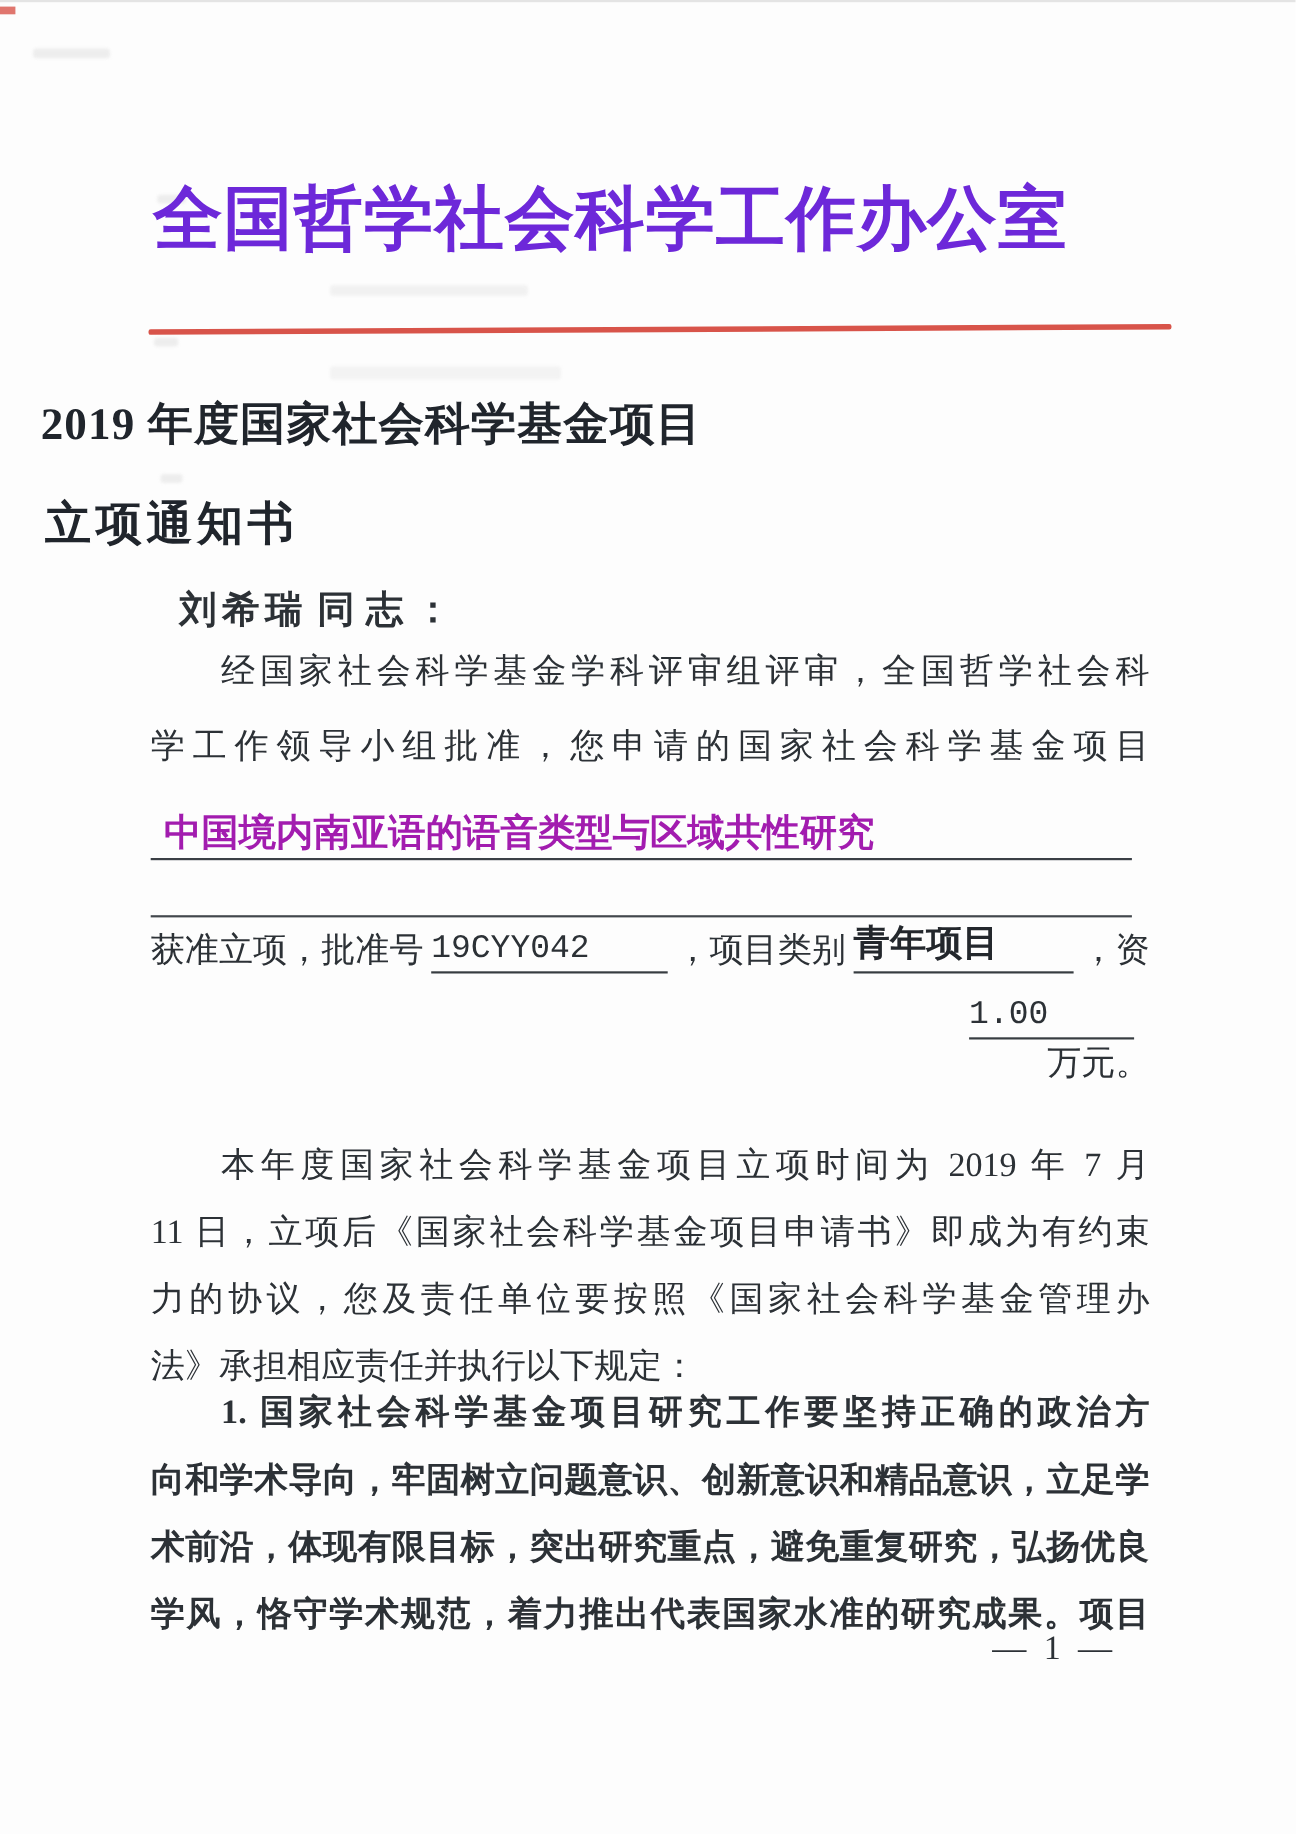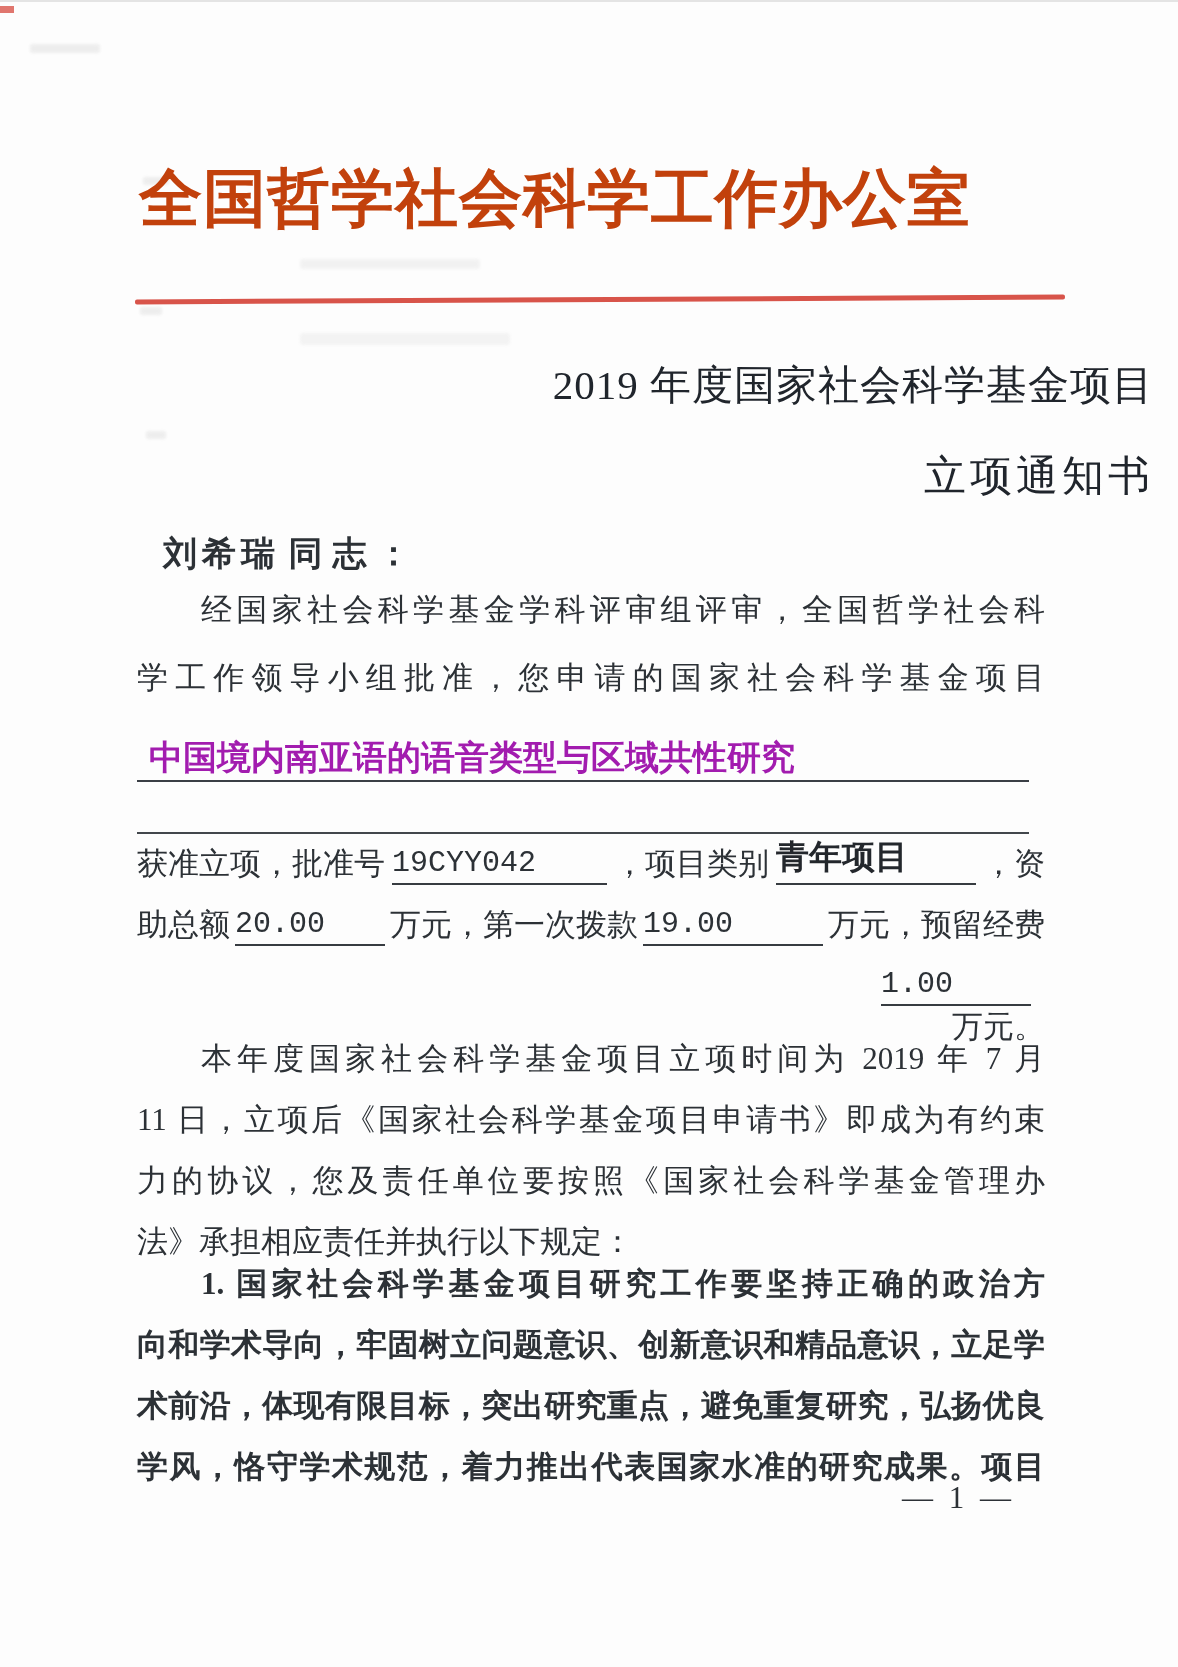--- a/index.html
+++ b/index.html
@@ -21,29 +21,29 @@
   .sm2 { left: 143px; top: 177px; width: 26px; height: 8px; }
   .sm3 { left: 140px; top: 307px; width: 22px; height: 8px; }
   .sm4 { left: 146px; top: 431px; width: 20px; height: 8px; }
   .sm5 { left: 300px; top: 259px; width: 180px; height: 10px; opacity: .5; }
   .sm6 { left: 300px; top: 333px; width: 210px; height: 12px; opacity: .45; }
 
   
   .letterhead {
     position: absolute; left: 0; top: 156px; width: 1110px;
     text-align: center; font-weight: bold; font-size: 63px;
-    letter-spacing: 1px; color: #c2410c; white-space: nowrap;
+    letter-spacing: 1px; color: #6d28d9; white-space: nowrap;
   }
   .red-rule {
     position: absolute; left: 135px; top: 297px; width: 930px; height: 5px;
     background: #d8544a; transform: rotate(-0.3deg); border-radius: 2px;
   }
 
   
-  .doc-title { position: absolute; left: 24px; width: 1130px; text-align: right; font-weight: normal; color: #20252c; white-space: nowrap; }
+  .doc-title { position: absolute; left: 37px; width: 1130px; text-align: left; font-weight: bold; color: #20252c; white-space: nowrap; }
   .doc-title.t1 { top: 358px; font-size: 41px; letter-spacing: 1px; }
   .doc-title.t2 { top: 448px; font-size: 42px; letter-spacing: 4px; text-indent: 4px; }
 
   
   .salutation { position: absolute; left: 163px; top: 531px; font-size: 34px; white-space: nowrap; }
   .salutation .name { font-weight: bold; letter-spacing: 5px; }
   .salutation .suffix { font-weight: bold; letter-spacing: 10px; }
 
   
   .para { position: absolute; left: 137px; width: 908px; font-size: 31px; color: #2c3136; }
@@ -120,27 +120,20 @@
   <div id="blankline"></div>
 
   <div id="approval">
     <div class="fline">
       <span class="t">获准立项，批准号</span>
       <span class="fill f-grant">19CYY042</span>
       <span class="t">，项目类别</span>
       <span class="fill f-cat">青年项目</span>
       <span class="t">，资</span>
     </div>
-    <div class="fline">
-      <span class="t">助总额</span>
-      <span class="fill f-tot">20.00</span>
-      <span class="t">万元，第一次拨款</span>
-      <span class="fill f-first">19.00</span>
-      <span class="t">万元，预留经费</span>
-    </div>
     <div class="fline left">
       <span class="fill f-res">1.00</span>
       <span class="t">万元。</span>
     </div>
   </div>
 
   <div class="para" id="para2">
     <div class="jline indent">本年度国家社会科学基金项目立项时间为 2019 年 7 月</div>
     <div class="jline">11 日，立项后《国家社会科学基金项目申请书》即成为有约束</div>
     <div class="jline">力的协议，您及责任单位要按照《国家社会科学基金管理办</div>

